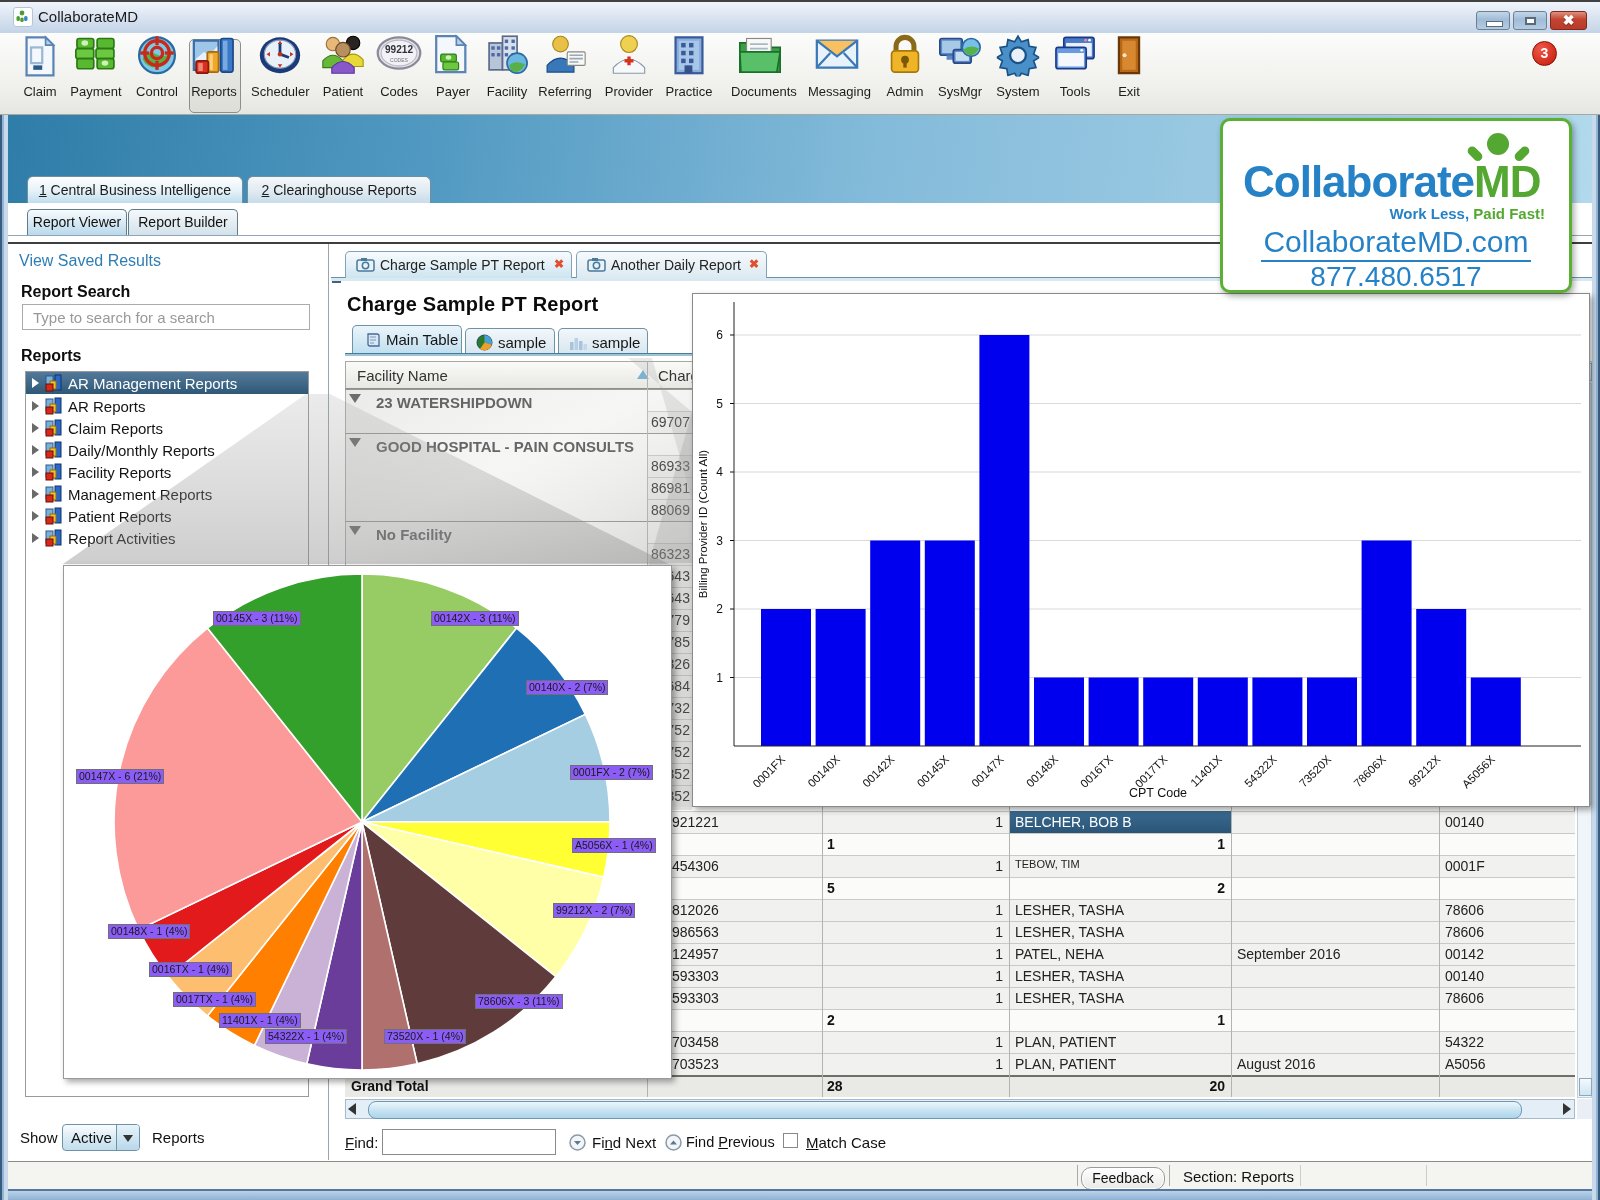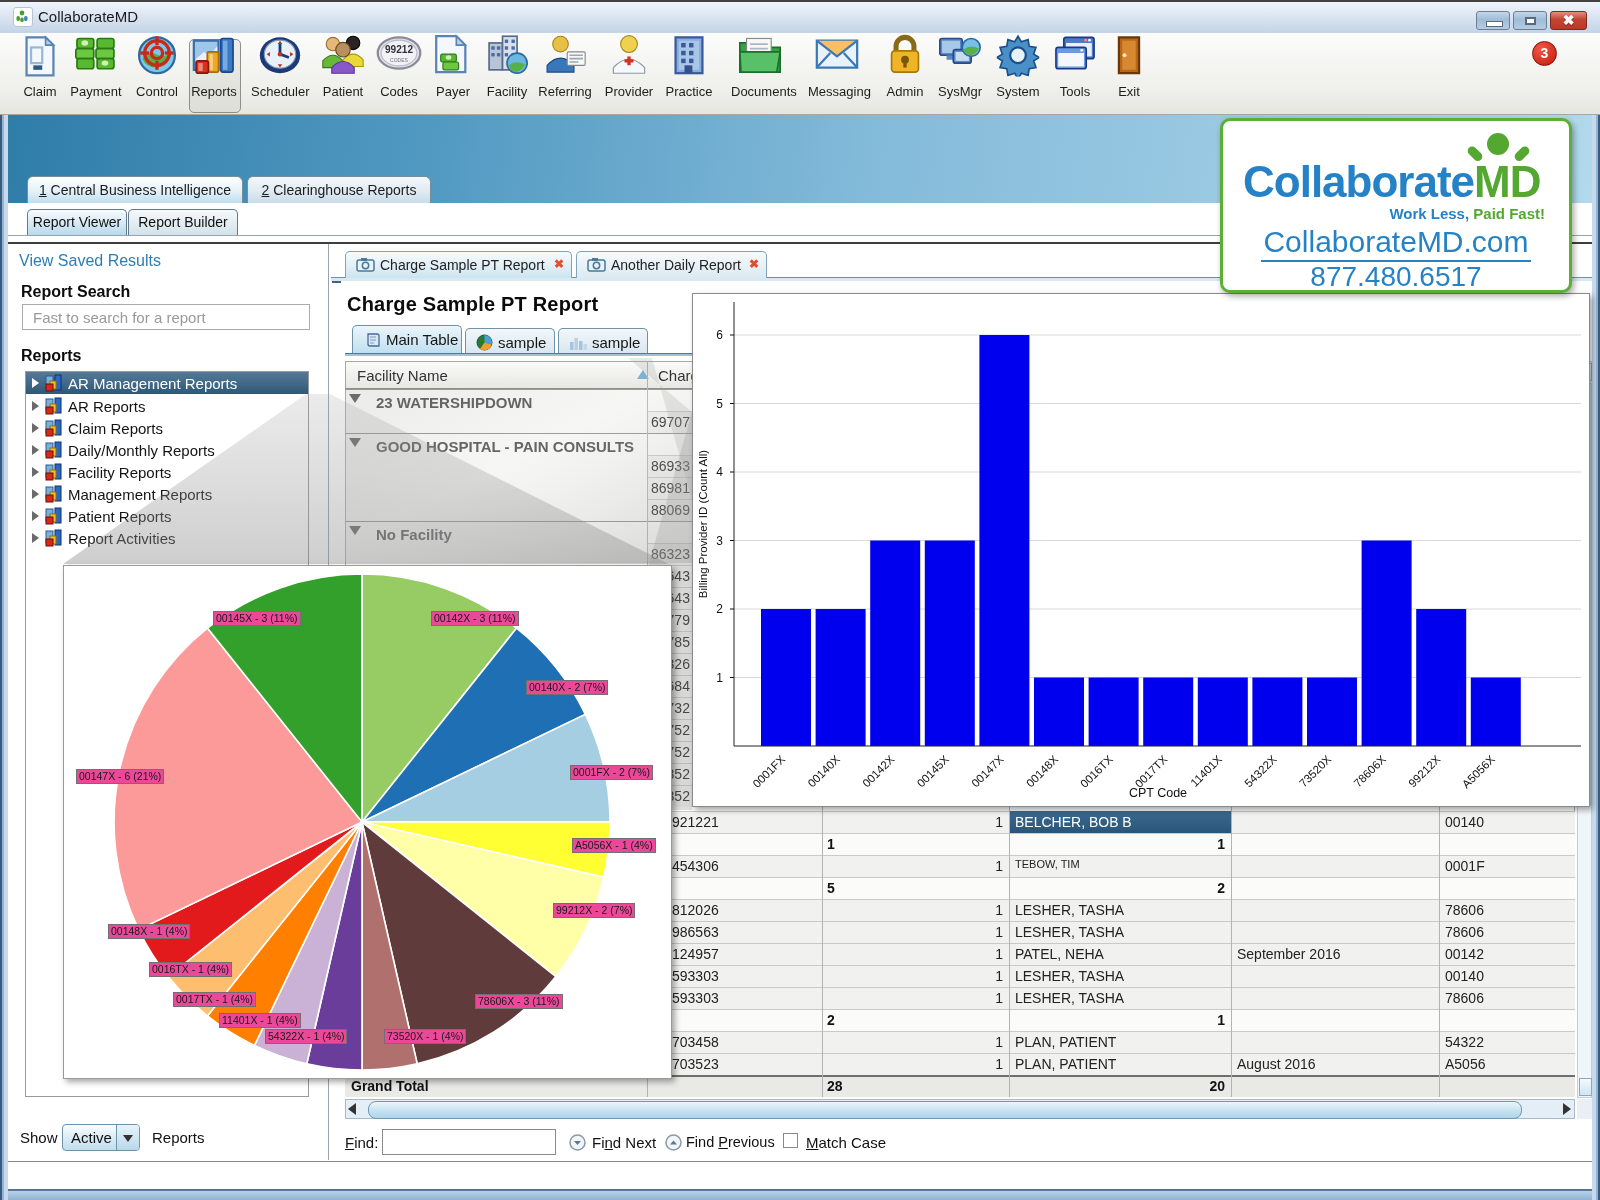--- a/index.html
+++ b/index.html
@@ -65,21 +65,21 @@
 
 #findrow{left:331px;top:1124px;width:1261px;height:36px;background:#fff;}
 #statussep{left:0;top:1161px;width:1600px;height:1px;background:#8a8a8a;}
 #statusbar{left:0;top:1162px;width:1600px;height:27px;background:#F4F4F1;}
 #botstrip1{left:0;top:1189px;width:1600px;height:2px;background:#55779E;}
 #botstrip2{left:0;top:1191px;width:1600px;height:9px;background:linear-gradient(#BAD1E8,#8FB2D4);}
 
 #piebox{left:63px;top:565px;width:607px;height:512px;background:#fff;border:1px solid #9a9a9a;box-shadow:3px 3px 6px rgba(0,0,0,0.35);box-sizing:content-box;}
 #barbox{left:692px;top:293px;width:898px;height:514px;background:#fff;border:1px solid #8a8a8a;box-shadow:3px 3px 6px rgba(0,0,0,0.35);box-sizing:border-box;}
 #logobox{left:1220px;top:118px;width:352px;height:175px;background:#fff;border:3px solid #5BB033;border-radius:10px;box-shadow:2px 3px 6px rgba(0,0,0,0.35);box-sizing:border-box;}
-.plabel{position:absolute;background:#ec4899;border:1px solid #707070;font-size:10.5px;color:#1a1a1a;padding:0px 2px 1px;white-space:nowrap;}
+.plabel{position:absolute;background:#8b5cf6;border:1px solid #707070;font-size:10.5px;color:#1a1a1a;padding:0px 2px 1px;white-space:nowrap;}
 </style>
 </head>
 <body>
 <div id="app">
 
   <div id="titlebar" class="abs"></div>
   <div id="titleicon" class="abs"><svg width="16" height="16">
         <circle cx="8" cy="5" r="2.4" fill="#4a9e2f"></circle>
         <rect x="2.5" y="8" width="3.4" height="5" rx="1.5" fill="#4a9e2f"></rect>
         <rect x="10.1" y="8" width="3.4" height="5" rx="1.5" fill="#3a87c8"></rect>
@@ -314,21 +314,21 @@
   <div id="mtab2" class="abs mtab"><u>2</u> Clearinghouse Reports</div>
   <div id="substrip" class="abs"></div>
   <div id="stab1" class="abs stab">Report Viewer</div>
   <div id="stab2" class="abs stab">Report Builder</div>
   <div id="stabline" class="abs"></div>
   <div id="darkline" class="abs"></div>
 
   <div id="vsr" class="abs">View Saved Results</div>
   <div id="rslabel" class="abs">Report Search</div>
   <div id="searchbox" class="abs">
-      <span>Fast to search for a report</span>
+      <span>Type to search for a search</span>
     </div>
   <div id="replabel" class="abs">Reports</div>
   <div id="treebox" class="abs"></div>
   <div id="selrow" class="abs">
       <div class="tarrow"></div>
       <svg class="ticon" width="18" height="18" viewBox="0 0 18 18">
         <rect x="1" y="2" width="7" height="12" fill="#7AB0DC" stroke="#2A5A8A"></rect>
         <rect x="10" y="1" width="6" height="15" fill="#2A68C8" stroke="#12306A"></rect>
         <rect x="5" y="7" width="6" height="8" fill="#F0C030" stroke="#907008"></rect>
         <rect x="1" y="10" width="7" height="7" fill="#D82818" stroke="#6A1008"></rect>
@@ -626,20 +626,28 @@
     <span style="position:absolute;left:261px;top:10px;font-size:15px;color:#111;">Fi<u>n</u>d Next</span>
     <svg style="position:absolute;left:334px;top:10px;" width="17" height="17" viewBox="0 0 17 17">
         <circle cx="8.5" cy="8.5" r="7.5" fill="#F2F6F9" stroke="#8a9aa8" stroke-width="1.5"></circle>
         <path d="M5 10.5 l3.5 -4 l3.5 4 z" fill="#5a7a92"></path>
       </svg>
     <span style="position:absolute;left:355px;top:10px;font-size:14.5px;color:#111;">Find <u>P</u>revious</span>
     <div style="position:absolute;left:452px;top:9px;width:15px;height:15px;border:1px solid #888;background:#fff;box-sizing:border-box;"></div>
     <span style="position:absolute;left:475px;top:10px;font-size:15px;color:#111;"><u>M</u>atch Case</span>
   </div>
   <div id="statussep" class="abs"></div>
+  <div id="statusbar" class="abs">
+    <div style="position:absolute;left:1077px;top:3px;width:1px;height:21px;background:#aaa;"></div>
+    <div style="position:absolute;left:1081px;top:5px;width:82px;height:21px;border:1px solid #9a9a9a;border-radius:10px;background:linear-gradient(#FEFEFE,#E9E9E6);box-shadow:inset 0 0 0 1px #fff;text-align:center;line-height:20px;font-size:14px;color:#111;">Feedback</div>
+    <div style="position:absolute;left:1169px;top:3px;width:1px;height:21px;background:#aaa;"></div>
+    <span style="position:absolute;left:1183px;top:6px;font-size:15px;color:#111;">Section: Reports</span>
+    <div style="position:absolute;left:1300px;top:3px;width:1px;height:21px;background:#ccc;"></div>
+    <div style="position:absolute;left:1426px;top:3px;width:1px;height:21px;background:#ccc;"></div>
+  </div>
   <div id="botstrip1" class="abs"></div>
   <div id="botstrip2" class="abs"></div>
   <div id="leftedge" class="abs"></div>
   <div id="rightedge" class="abs"></div>
 
   <div id="piebox" class="abs">
 <svg style="position:absolute;left:0;top:0;" width="607" height="512">
 <path d="M298 256 L298.0 8.0 A248 248 0 0 1 452.6 62.1 Z" fill="#97CB64" stroke="#fff" stroke-width="1.6"></path>
 <path d="M298 256 L452.6 62.1 A248 248 0 0 1 521.4 148.4 Z" fill="#1F6FB5" stroke="#fff" stroke-width="1.6"></path>
 <path d="M298 256 L521.4 148.4 A248 248 0 0 1 546.0 256.0 Z" fill="#A6CEE3" stroke="#fff" stroke-width="1.6"></path>

